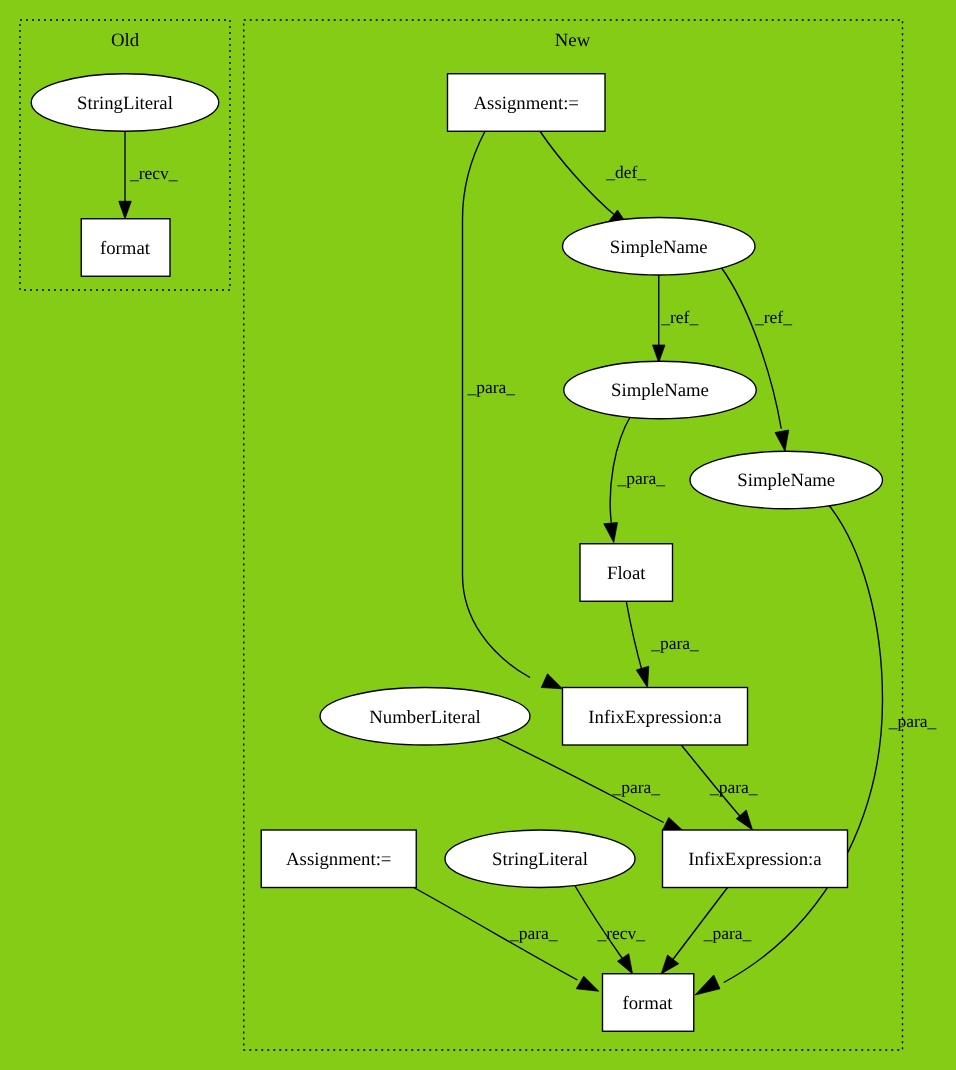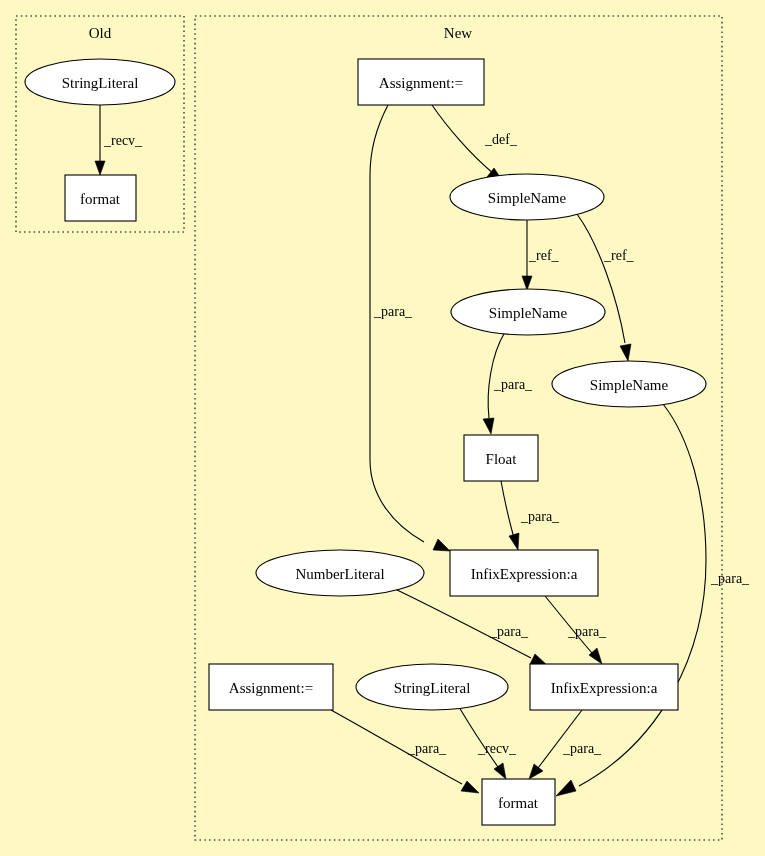--- a/index.html
+++ b/index.html
@@ -4,21 +4,21 @@
 <style>
   html, body {
     margin: 0;
     padding: 0;
     background: #ffffff;
   }
   #canvas {
     position: relative;
     width: 765px;
     height: 856px;
-    background: #fef9c3;
+    background: #84cc16;
     font-family: "Liberation Serif", "DejaVu Serif", serif;
     overflow: hidden;
   }
   svg#graph {
     display: block;
     width: 765px;
     height: 856px;
   }
   .node-shape {
     fill: #ffffff;

